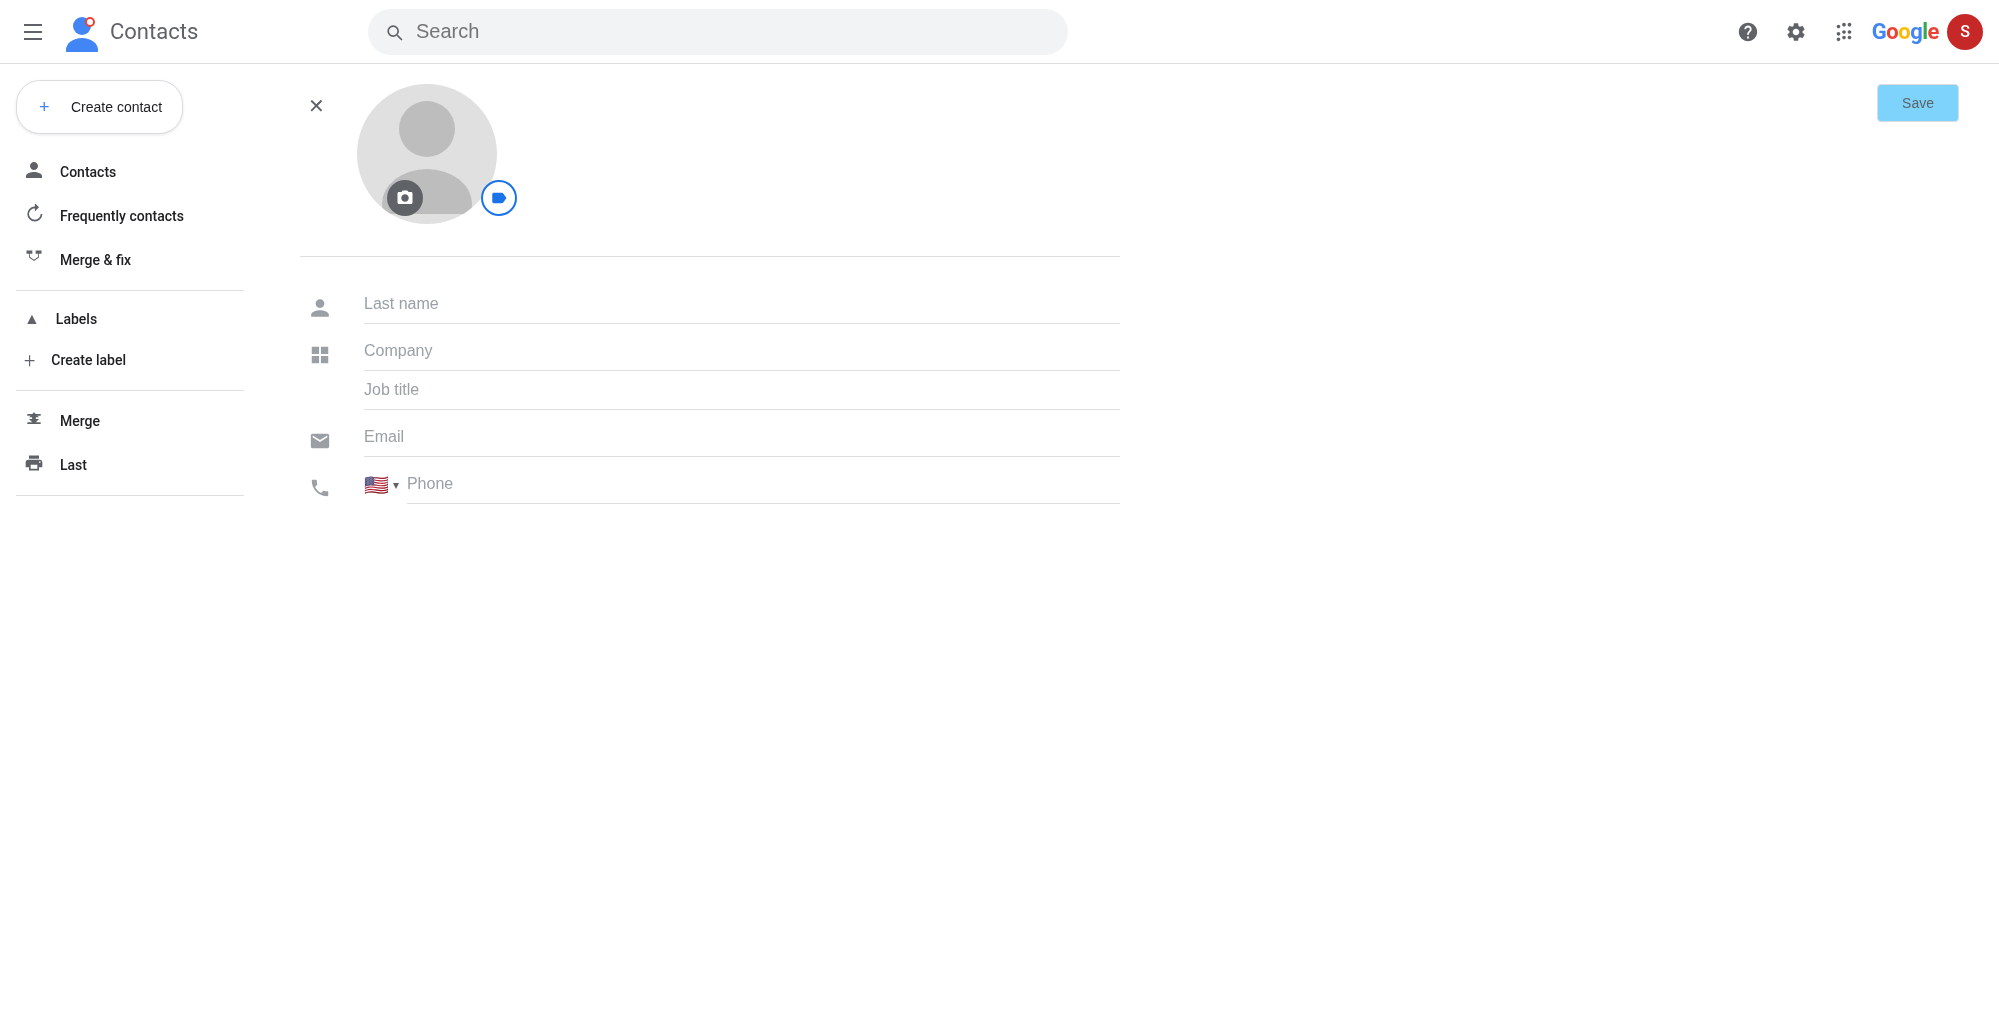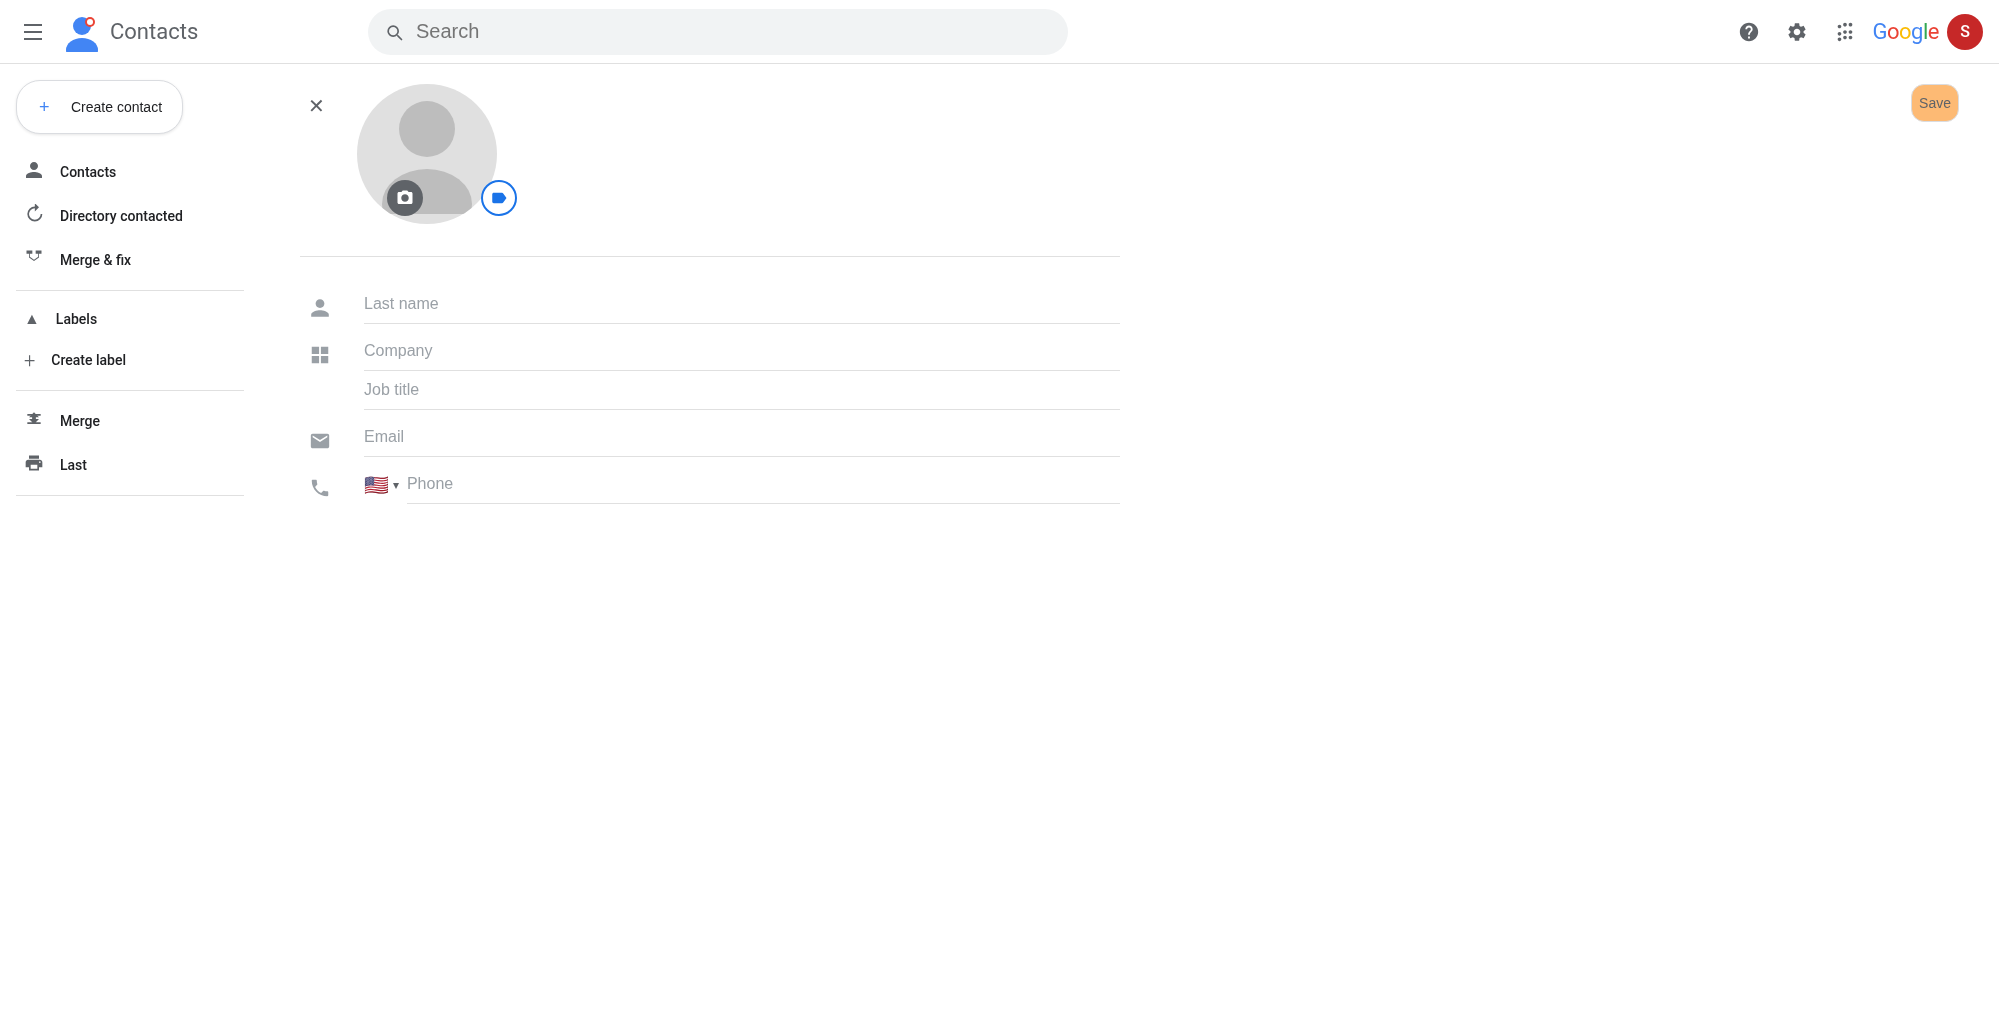--- a/index.html
+++ b/index.html
@@ -80,21 +80,21 @@
       border-radius: 50%;
       display: flex;
       align-items: center;
       justify-content: center;
       cursor: pointer;
       color: #5f6368;
       font-size: 20px;
     }
     .google-logo {
       font-size: 22px;
-      font-weight: 400;
+      font-weight: 700;
       letter-spacing: -0.5px;
     }
     .google-logo .g-blue { color: #4285f4; }
     .google-logo .g-red { color: #ea4335; }
     .google-logo .g-yellow { color: #fbbc05; }
     .google-logo .g-green { color: #34a853; }
     .user-avatar {
       width: 36px;
       height: 36px;
       border-radius: 50%;
@@ -248,24 +248,24 @@
       align-items: center;
       justify-content: center;
       cursor: pointer;
       color: #1a73e8;
       font-size: 18px;
     }
     .save-btn {
       position: absolute;
       top: 20px;
       right: 40px;
-      padding: 10px 7px;
-      border-radius: 13px;
+      padding: 10px 24px;
+      border-radius: 4px;
       border: 1px solid #dadce0;
-      background: #fdba74;
+      background: #7dd3fc;
       color: #5f6368;
       font-size: 14px;
       font-weight: 500;
       cursor: pointer;
     }
     .form-divider {
       height: 1px;
       background: #e0e0e0;
       margin: 0 0 24px 0;
     }
@@ -424,21 +424,21 @@
       </span>
       <span>Contacts</span>
     </div>
 
     <div class="nav-item">
       <span class="nav-icon">
         <svg width="20" height="20" viewBox="0 0 24 24" fill="#5f6368">
           <path d="M13 3a9 9 0 1 0 9 9h-2a7 7 0 1 1-7-7v4l5-5-5-5v4z"></path>
         </svg>
       </span>
-      <span>Directory contacted</span>
+      <span>Frequently contacts</span>
     </div>
 
 
     <div class="nav-item">
       <span class="nav-icon">
         <svg width="20" height="20" viewBox="0 0 24 24" fill="#5f6368">
           <path d="M3 3h7v4H7v3.5L12 14l5-3.5V7h-3V3h7v4h-3v4.5l-6 4-6-4V7H3V3z"></path>
         </svg>
       </span>
       <span>Merge &amp; fix</span>

